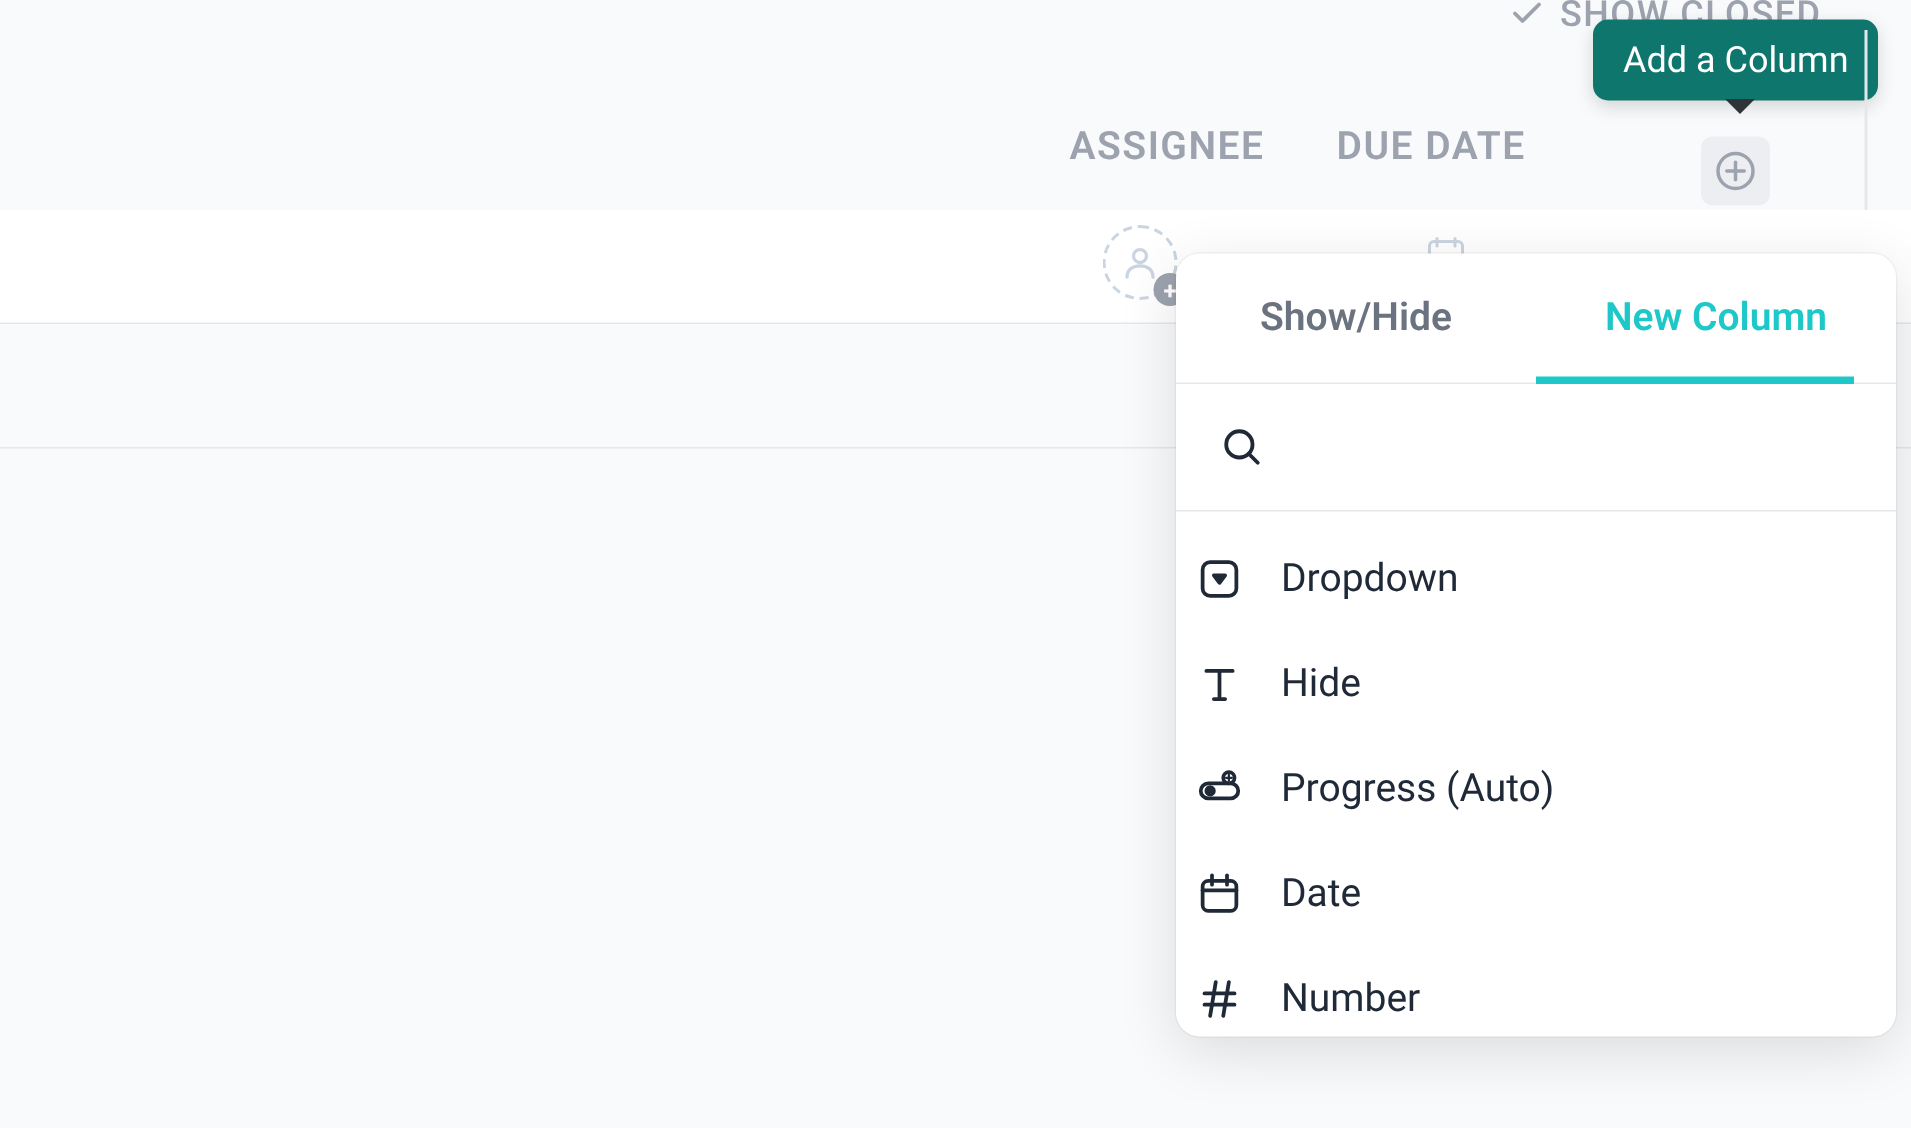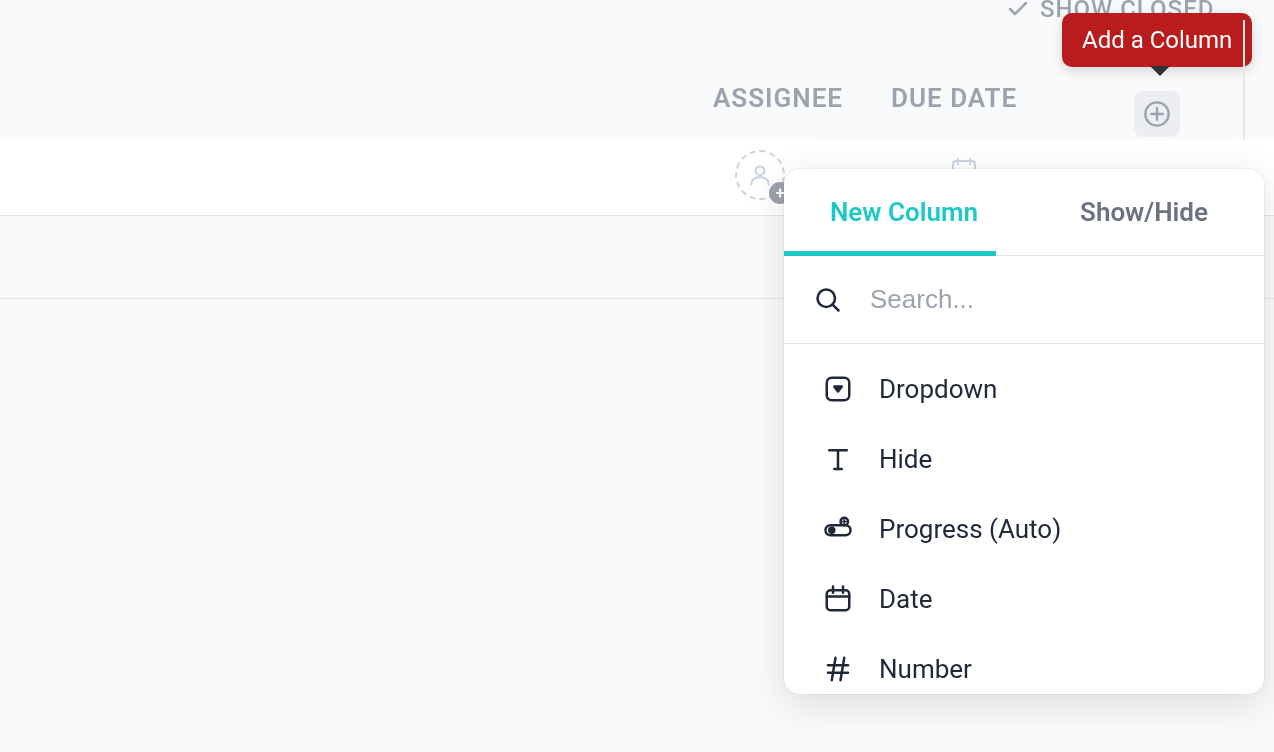--- a/index.html
+++ b/index.html
@@ -33,21 +33,21 @@
       width: 24px;
       height: 24px;
       flex-shrink: 0;
     }
     
     
     .tooltip {
       position: absolute;
       top: 13px;
       left: 1062px;
-      background: #b91c1c;
+      background: #0f766e;
       color: #fff;
       padding: 13px 20px;
       border-radius: 10px;
       font-size: 24px;
       font-weight: 400;
       white-space: nowrap;
       box-shadow: 0 4px 12px rgba(0,0,0,0.15);
     }
     .tooltip::after {
       content: "";
@@ -249,21 +249,21 @@
     }
     
     
     .col-type-list {
       padding: 10px 0;
     }
     .col-type-item {
       display: flex;
       align-items: center;
       gap: 26px;
-      padding: 20px 39px;
+      padding: 20px 14px;
       cursor: pointer;
       font-size: 26px;
       color: #1f2937;
     }
     .col-type-icon {
       width: 30px;
       height: 30px;
       display: flex;
       align-items: center;
       justify-content: center;
@@ -319,30 +319,29 @@
 <div class="duedate-icon">
   <svg viewBox="0 0 34 20" fill="none" stroke-width="2" stroke-linecap="round">
     <rect x="6" y="3" width="22" height="16" rx="3"></rect>
     <line x1="11" y1="1" x2="11" y2="6"></line>
     <line x1="23" y1="1" x2="23" y2="6"></line>
   </svg>
 </div>
 
 <div class="dropdown-panel">
   <div class="tabs">
+    <div class="tab tab-inactive">Show/Hide</div>
     <div class="tab tab-active">New Column</div>
-    <div class="tab tab-inactive">Show/Hide</div>
   </div>
 
   <div class="search-row">
     <svg viewBox="0 0 24 24" fill="none" stroke-width="2.2" stroke-linecap="round">
       <circle cx="10.5" cy="10.5" r="7.5"></circle>
       <line x1="21" y1="21" x2="16" y2="16"></line>
     </svg>
-    <input type="text" class="search-input" placeholder="Search..." style="">
   </div>
 
   <div class="col-type-list">
     <div class="col-type-item">
       <span class="col-type-icon">
         <svg viewBox="0 0 24 24" fill="none" stroke="#1f2937" stroke-width="2" stroke-linejoin="round">
           <rect x="3" y="3" width="18" height="18" rx="4"></rect>
           <polygon points="9,10 15,10 12,14" fill="#1f2937"></polygon>
         </svg>
       </span>

